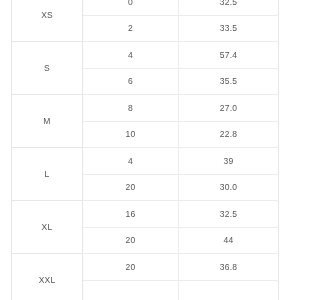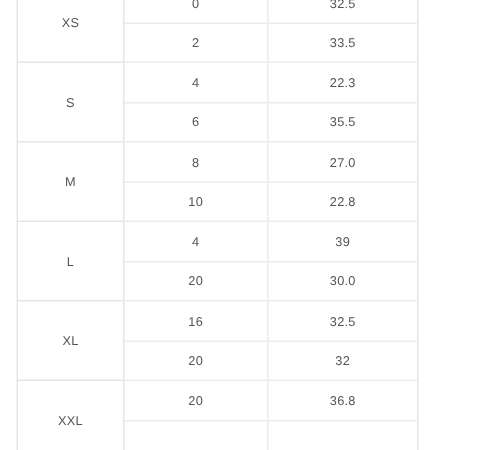--- a/index.html
+++ b/index.html
@@ -86,21 +86,21 @@
           <td class="num-cell">0</td>
           <td class="meas-cell">32.5</td>
         </tr>
         <tr>
           <td class="num-cell">2</td>
           <td class="meas-cell">33.5</td>
         </tr>
         <tr class="group-start">
           <td class="size-cell" rowspan="2">S</td>
           <td class="num-cell">4</td>
-          <td class="meas-cell">22.3</td>
+          <td class="meas-cell">57.4</td>
         </tr>
         <tr>
           <td class="num-cell">6</td>
           <td class="meas-cell">35.5</td>
         </tr>
         <tr class="group-start">
           <td class="size-cell" rowspan="2">M</td>
           <td class="num-cell">8</td>
           <td class="meas-cell">27.0</td>
         </tr>
@@ -117,21 +117,21 @@
           <td class="num-cell">20</td>
           <td class="meas-cell">30.0</td>
         </tr>
         <tr class="group-start">
           <td class="size-cell" rowspan="2">XL</td>
           <td class="num-cell">16</td>
           <td class="meas-cell">32.5</td>
         </tr>
         <tr>
           <td class="num-cell">20</td>
-          <td class="meas-cell">32</td>
+          <td class="meas-cell">44</td>
         </tr>
         <tr class="group-start">
           <td class="size-cell" rowspan="2">XXL</td>
           <td class="num-cell">20</td>
           <td class="meas-cell">36.8</td>
         </tr>
         <tr>
           <td class="num-cell"></td>
           <td class="meas-cell"></td>
         </tr>

